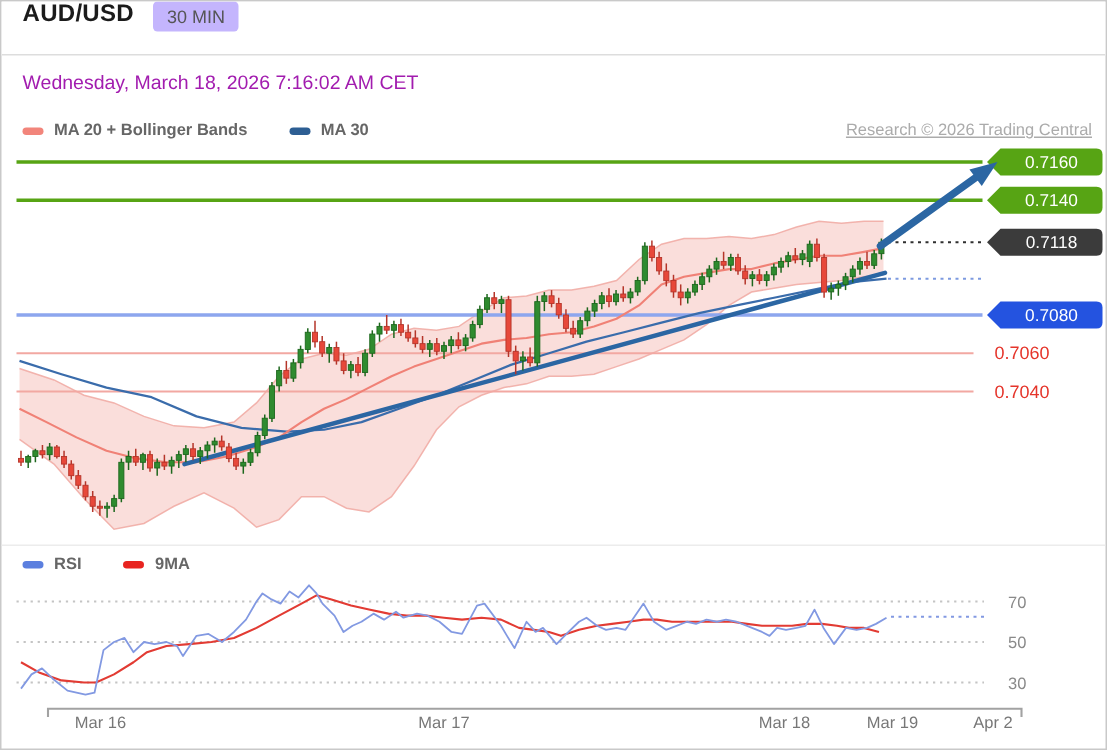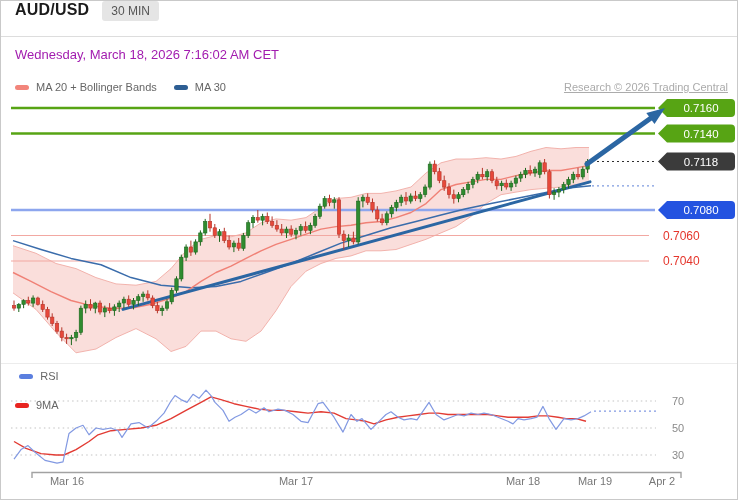--- a/index.html
+++ b/index.html
@@ -1,28 +1,28 @@
 <!DOCTYPE html>
 <html><head>
 <meta charset="utf-8">
 <style>
   html,body{margin:0;padding:0;background:#fff;}
   .page{width:738px;height:500px;position:relative;border:1px solid #c9c9c9;background:#fff;
         font-family:"Liberation Sans",sans-serif;box-sizing:border-box;overflow:hidden;}
   .titlebar{height:35px;border-bottom:1px solid #ddd;display:flex;align-items:flex-start;
             padding:0 14px;gap:13px;position:relative;z-index:3;background:#fff;}
   .pair{font-size:16px;font-weight:bold;color:#1b1b1b;letter-spacing:.2px;}
-  .badge{background:#e5e5e5;color:#555;font-size:12px;padding:3px 9px;border-radius:3px;}
+  .badge{background:#c4b5fd;color:#555;font-size:12px;padding:3px 9px;border-radius:3px;}
   .daterow{position:absolute;top:46px;left:14px;font-size:13px;color:#a21caf;z-index:3;}
-  .legend{position:absolute;display:flex;align-items:flex-end;gap:17px;z-index:3;
-          font-size:11px;color:#666;}
+  .legend{position:absolute;display:flex;align-items:flex-start;gap:28px;z-index:3;
+          font-size:11px;color:#666;font-weight:bold;}
   .legend .item{display:flex;align-items:center;gap:7px;}
   .sw{width:14px;height:5px;border-radius:2.5px;display:inline-block;}
   .legend.main{top:80px;left:14px;}
-  .legend.rsi{top:369px;left:14px;flex-direction:column;}
+  .legend.rsi{top:369px;left:14px;}
   .research{position:absolute;top:80px;right:9px;font-size:11px;color:#ababab;z-index:3;text-decoration:underline;}
   .sep{position:absolute;top:362px;left:0;width:736px;height:1px;background:#ececec;z-index:2;}
   svg#chart-svg{position:absolute;top:0;left:0;z-index:1;}
   svg text{font-family:"Liberation Sans",sans-serif;}
 </style>
 </head>
 <body>
 
 <div class="page">
 

